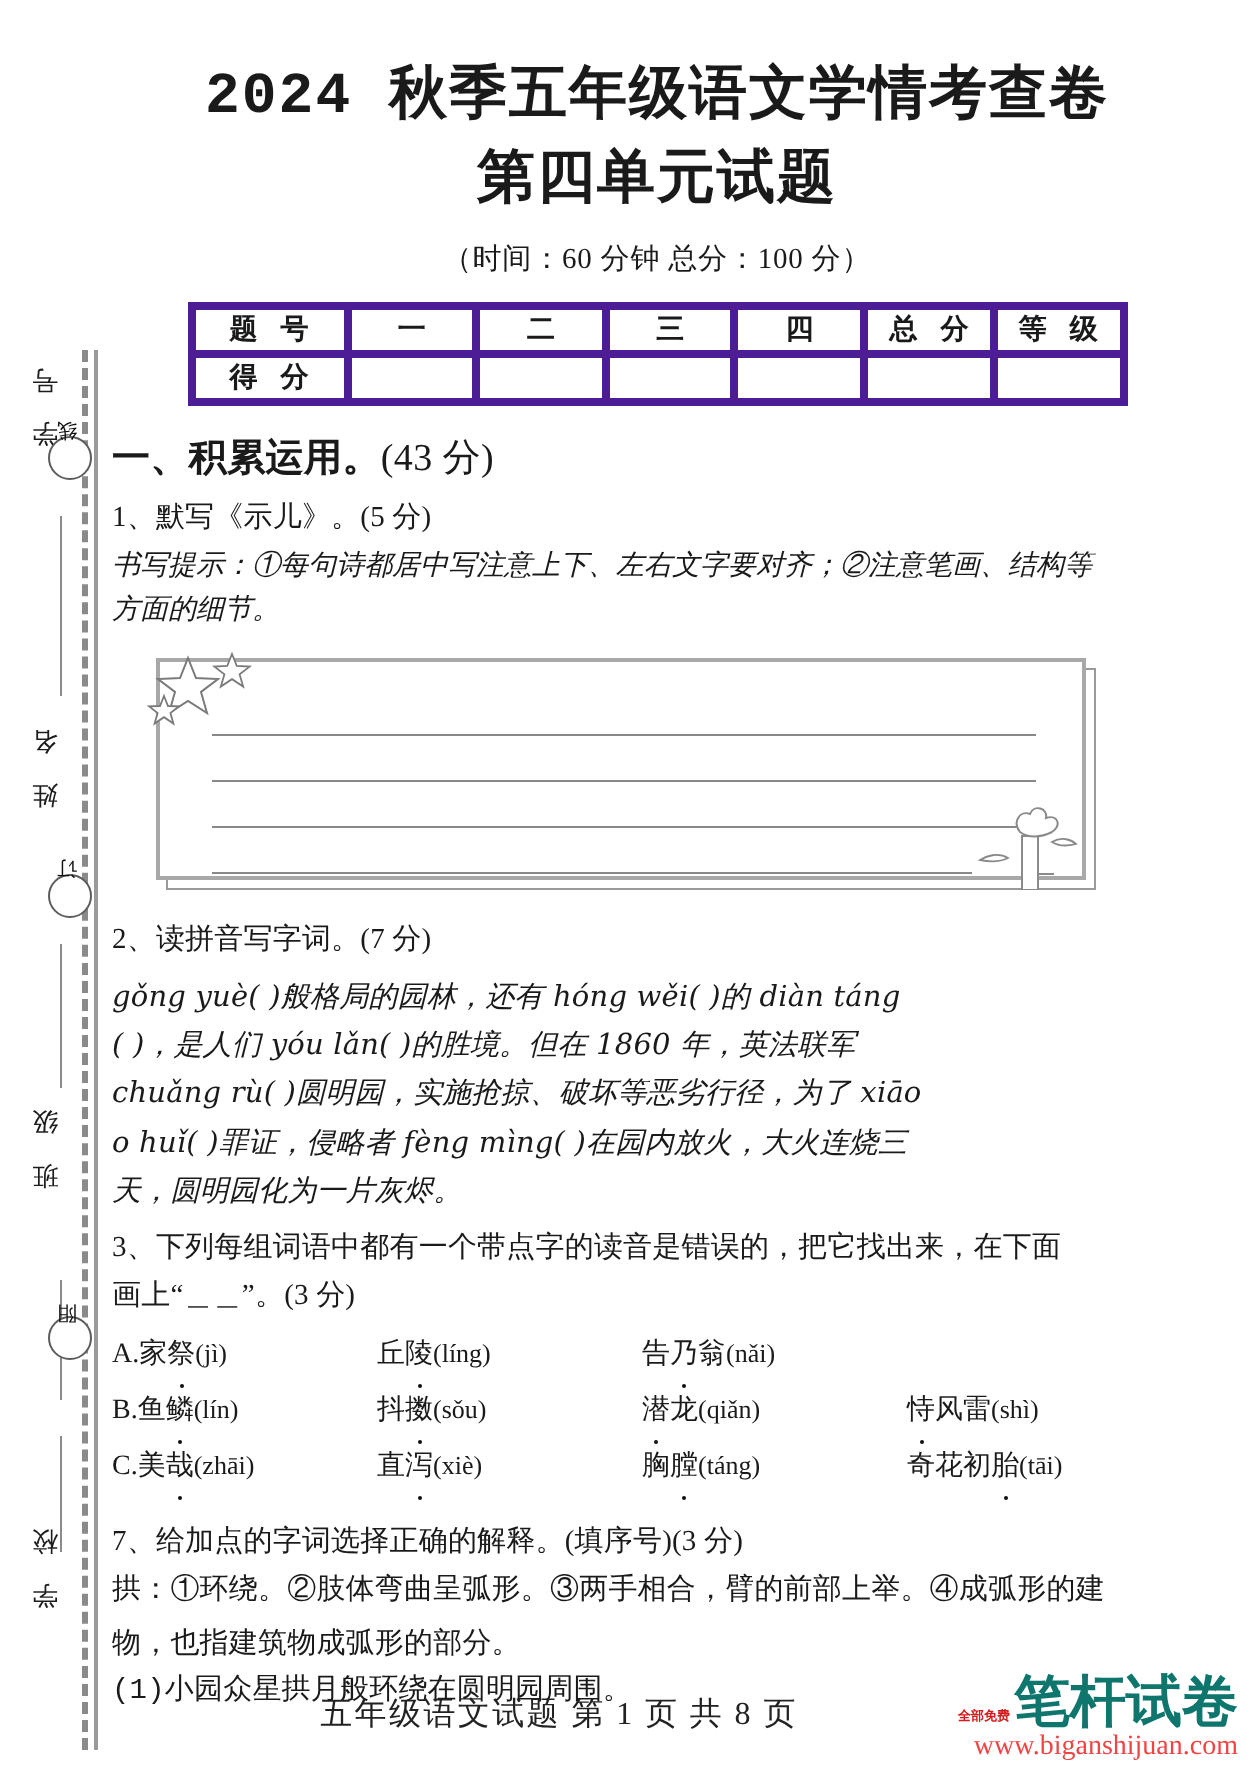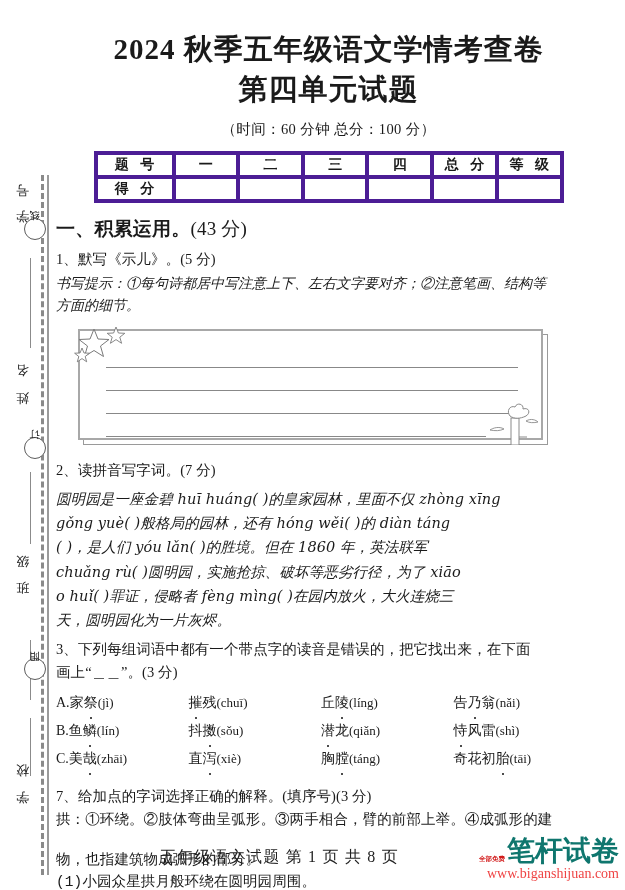--- a/index.html
+++ b/index.html
@@ -81,21 +81,21 @@
   }
 
   
   .title-main {
     text-align: center;
     font-size: 29px;
     font-weight: bold;
     letter-spacing: 1px;
     line-height: 1.45;
     padding-top: 28px;
-    font-family: Liberation Serif, serif;
+    font-family: Liberation Mono, monospace;
   }
   .title-sub {
     text-align: center;
     font-size: 29px;
     font-weight: bold;
     letter-spacing: 1px;
     line-height: 1.35;
     font-family: "Liberation Sans", sans-serif;
   }
   .title-meta {
@@ -374,55 +374,53 @@
         <rect x="25" y="17" width="8" height="27" fill="#fff" stroke="#8a8a8a" stroke-width="1"></rect>
         <path d="M24 15 C20 10 24 4 29 6 C31 1 38 3 37 8 C43 6 45 12 40 15 C34 18 28 18 24 15 Z" fill="#fff" stroke="#8a8a8a" stroke-width="1"></path>
         <path d="M40 20 C45 17 50 19 52 21 C48 22 43 22 40 20 Z" fill="#fff" stroke="#8a8a8a" stroke-width="0.9"></path>
         <path d="M18 28 C13 25 7 27 4 29 C9 30 14 30 18 28 Z" fill="#fff" stroke="#8a8a8a" stroke-width="0.9"></path>
         <path d="M33 36 L41 36" stroke="#8a8a8a" stroke-width="1"></path>
       </svg>
     </div>
 
     <div class="q" style="margin-top:14px;">2、读拼音写字词。(7 分)</div>
     <div class="pinyin-block">
-      <div>圆明园是一座金碧 huī  huáng(     )的皇家园林，里面不仅 zhòng  xīng</div>
       <div>gǒng  yuè(      )般格局的园林，还有 hóng  wěi(     )的 diàn  táng</div>
       <div>(     )，是人们 yóu  lǎn(     )的胜境。但在 1860 年，英法联军</div>
       <div>chuǎng  rù(      )圆明园，实施抢掠、破坏等恶劣行径，为了 xiāo</div>
       <div>o  huǐ(      )罪证，侵略者 fèng  mìng(     )在园内放火，大火连烧三</div>
       <div>天，圆明园化为一片灰烬。</div>
     </div>
 
     <div class="q" style="margin-top:5px;">3、下列每组词语中都有一个带点字的读音是错误的，把它找出来，在下面</div>
     <div class="q" style="margin-top:0;">画上“＿＿”。(3 分)</div>
 
     <div class="opt-grid">
       <div class="opt-row">
         <div class="opt-cell first"><span>A.</span><span>家</span><span class="dotted-ch">祭</span><span></span><span class="pinyin-small">(jì)</span></div>
-        <div class="opt-cell"><span></span><span class="dotted-ch">摧</span><span>残</span><span class="pinyin-small">(chuī)</span></div>
         <div class="opt-cell"><span>丘</span><span class="dotted-ch">陵</span><span></span><span class="pinyin-small">(líng)</span></div>
         <div class="opt-cell"><span>告</span><span class="dotted-ch">乃</span><span>翁</span><span class="pinyin-small">(nǎi)</span></div>
       </div>
       <div class="opt-row">
         <div class="opt-cell first"><span>B.</span><span>鱼</span><span class="dotted-ch">鳞</span><span></span><span class="pinyin-small">(lín)</span></div>
         <div class="opt-cell"><span>抖</span><span class="dotted-ch">擞</span><span></span><span class="pinyin-small">(sǒu)</span></div>
         <div class="opt-cell"><span></span><span class="dotted-ch">潜</span><span>龙</span><span class="pinyin-small">(qiǎn)</span></div>
         <div class="opt-cell"><span></span><span class="dotted-ch">恃</span><span>风雷</span><span class="pinyin-small">(shì)</span></div>
       </div>
       <div class="opt-row">
         <div class="opt-cell first"><span>C.</span><span>美</span><span class="dotted-ch">哉</span><span></span><span class="pinyin-small">(zhāi)</span></div>
         <div class="opt-cell"><span>直</span><span class="dotted-ch">泻</span><span></span><span class="pinyin-small">(xiè)</span></div>
         <div class="opt-cell"><span>胸</span><span class="dotted-ch">膛</span><span></span><span class="pinyin-small">(táng)</span></div>
         <div class="opt-cell"><span>奇花初</span><span class="dotted-ch">胎</span><span></span><span class="pinyin-small">(tāi)</span></div>
       </div>
     </div>
 
     <div class="q" style="margin-top:12px;">7、给加点的字词选择正确的解释。(填序号)(3 分)</div>
     <div class="q" style="margin-top:0;width:540px;">拱：①环绕。②肢体弯曲呈弧形。③两手相合，臂的前部上举。④成弧形的建</div>
-    <div class="q" style="margin-top:16px;">物，也指建筑物成弧形的部分。</div>
+    <div class="q" style="margin-top:4px;">物，也指建筑物成弧形的部分。</div>
     <div class="q" style="margin-top:0;font-family:Liberation Mono, monospace;">(1)小园众星拱月般环绕在圆明园周围。</div>
 
   </div>
 
   <div class="footer">五年级语文试题 第 1 页 共 8 页</div>
 
   <div class="watermark">
     <div class="wm-top">
       <span class="wm-free">全部免费</span>
       <span class="wm-brand">笔杆试卷</span>

